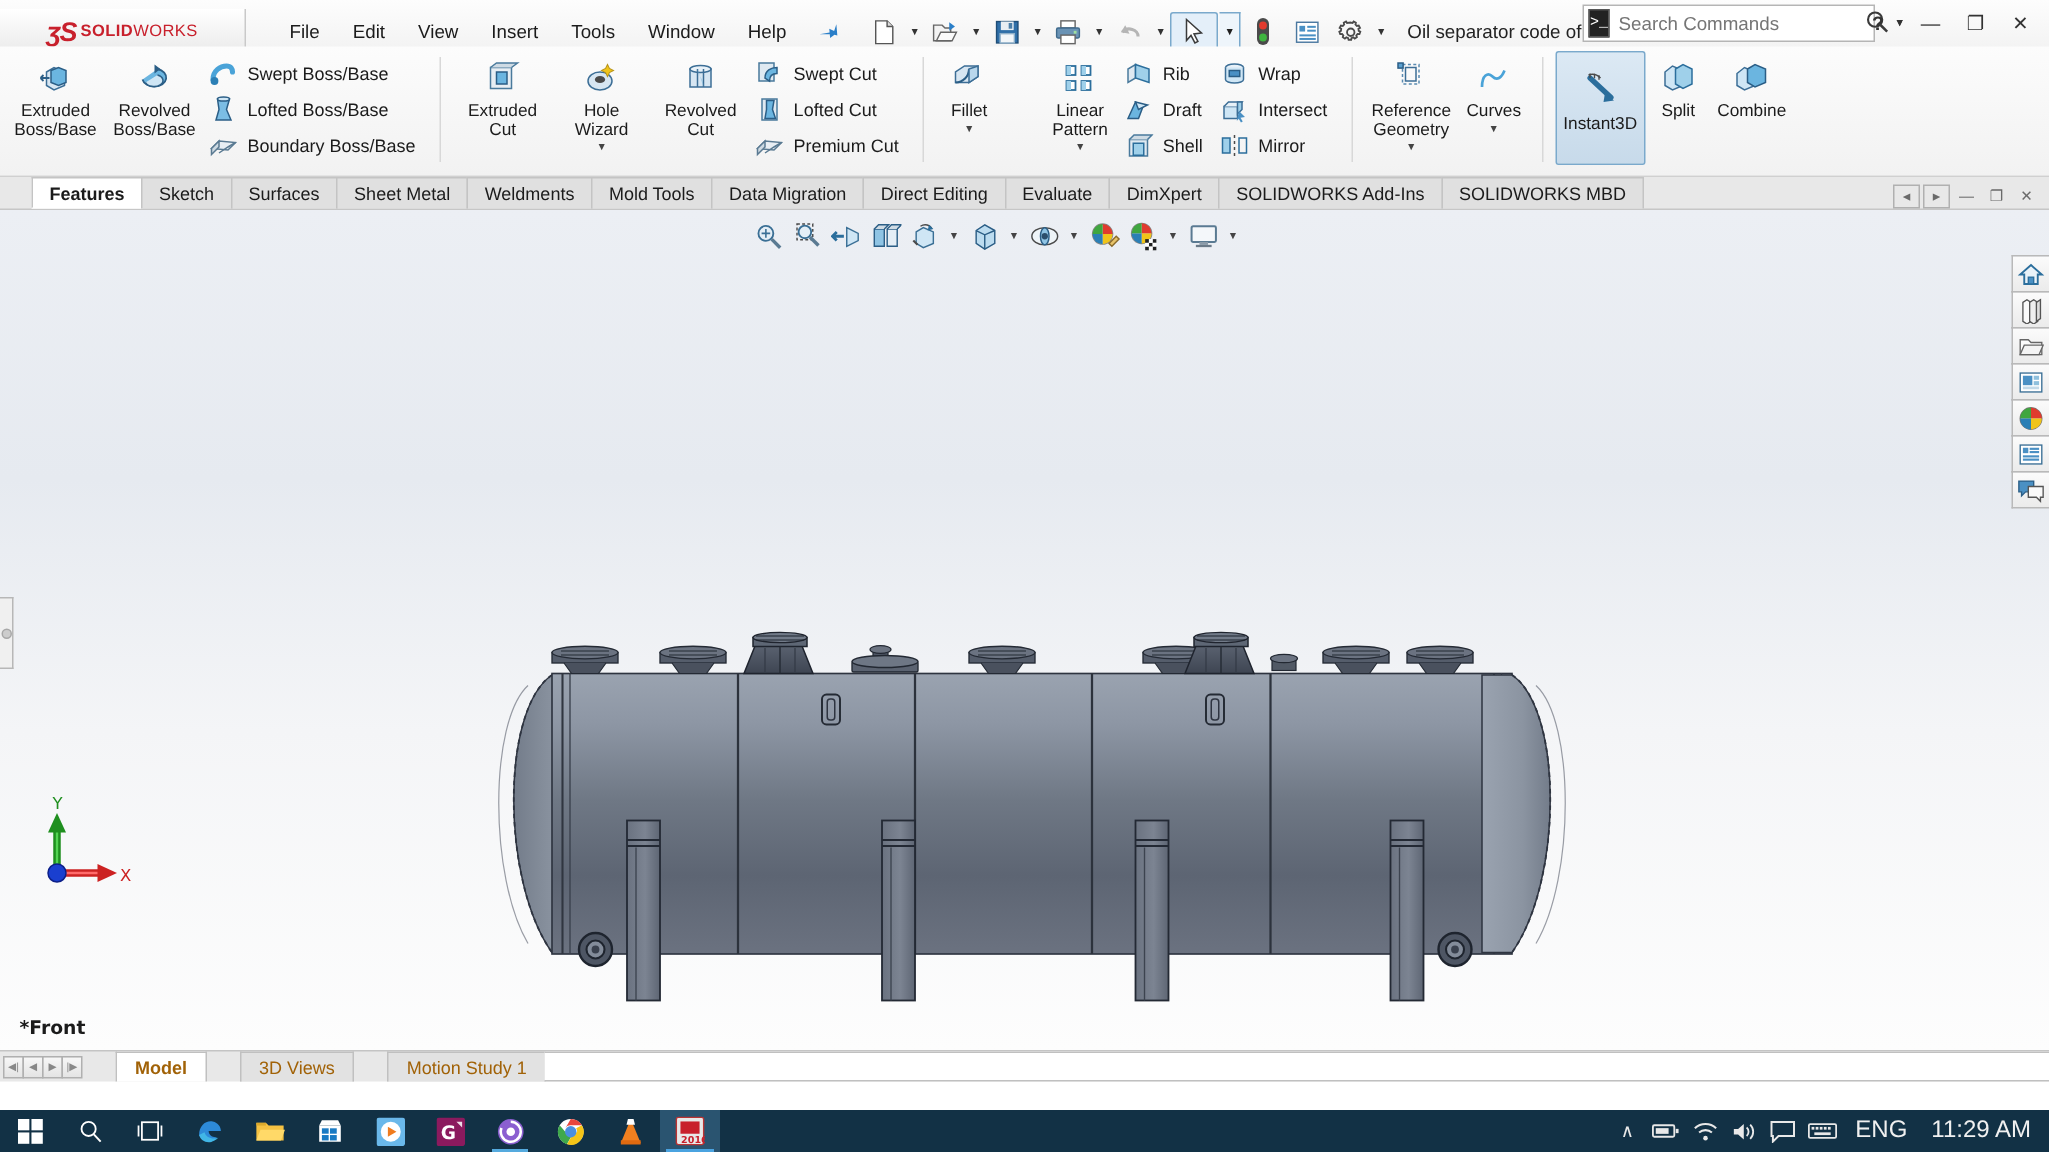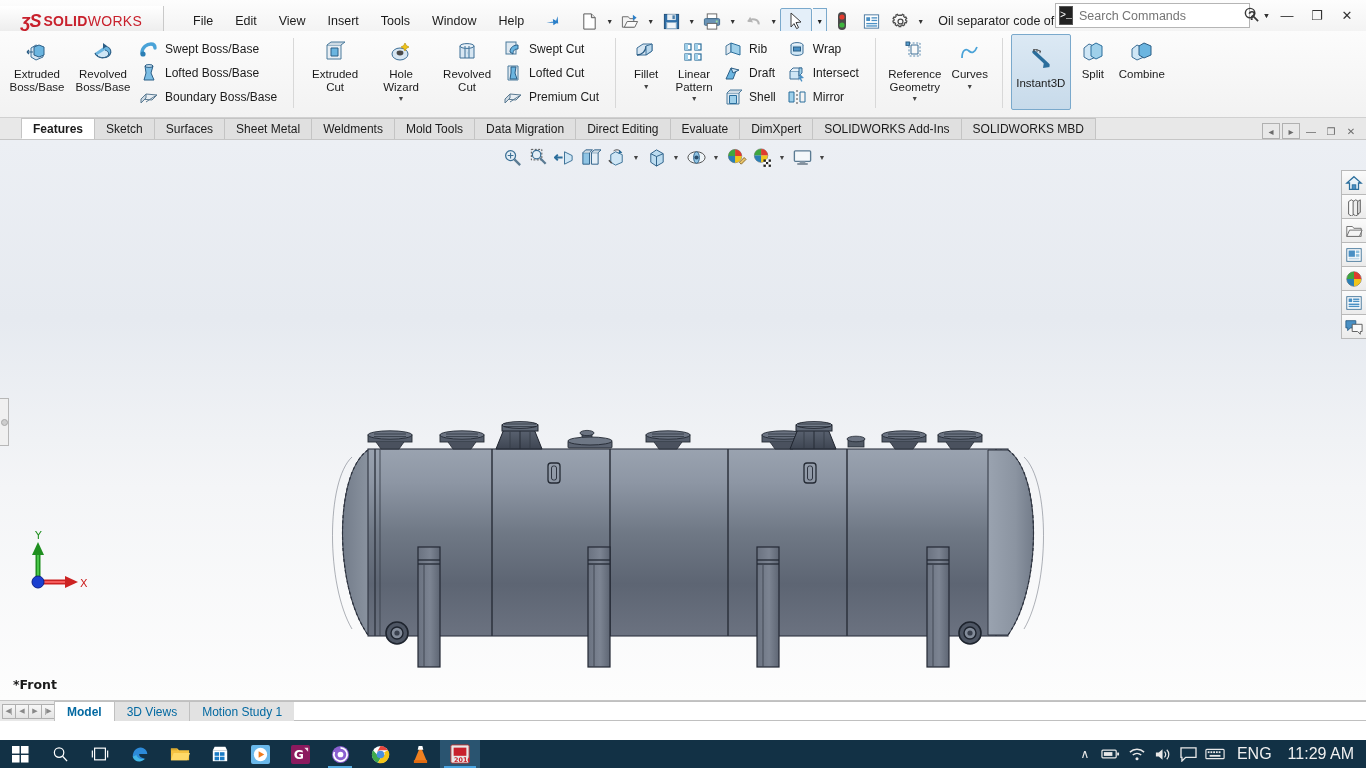--- a/index.html
+++ b/index.html
@@ -24,21 +24,21 @@
     width:164px; height:31px;
     background: linear-gradient(#ffffff,#e9e9e9);
     border-right:1px solid #c9c9c9;
     display:flex; align-items:center; justify-content:center;
     position:relative;
   }
   .logo-ds {
     font-weight:bold; font-size:18px; color:#c8202c;
     font-style:italic; letter-spacing:-1px; margin-right:3px;
   }
-  .logo-sw { font-size:14px; font-weight:bold; color:#c8202c; letter-spacing:.3px; }
+  .logo-sw { font-size:11px; font-weight:bold; color:#c8202c; letter-spacing:.3px; }
   .logo-sw .lite { font-weight:normal; }
 
   .menubar { display:flex; align-items:center; margin-left:18px; }
   .menu-item {
     padding:4px 11px; font-size:12.5px; color:#1b1b1b; cursor:default;
     border-radius:2px;
   }
   .pin-icon { margin-left:10px; color:#2a7fc9; font-size:14px; transform:rotate(40deg); }
 
   .qat { display:flex; align-items:center; margin-left:16px; gap:1px; }
@@ -175,21 +175,21 @@
   }
   .navbtns { display:flex; align-items:center; padding-left:2px; gap:0; }
   .navbtn {
     width:14px;height:15px;border:1px solid #b0b0b0;background:linear-gradient(#f7f7f7,#e4e4e4);
     display:flex;align-items:center;justify-content:center;font-size:7px;color:#888;cursor:default;
     margin-right:-1px;
   }
   .btab {
     height:20px; padding:0 12px; display:flex; align-items:center; font-size:12px;
     border:1px solid #c0c0c0; border-bottom:none; background:#e2e2e2; margin-right:-1px;
-    cursor:default; color:#0369a1;
+    cursor:default; color:#a16207;margin-left:23px;
   }
   .btab.active { background:#fff; font-weight:bold; }
   .btab-fill { flex:1; height:20px; border-bottom:1px solid #c0c0c0; background:#fff; border-top:1px solid #c0c0c0; }
 
   .statusbar {
     position:absolute; left:0; top:721px; width:1366px; height:19px;
     background:#f0f0f0; border-top:1px solid #cfcfcf;
     display:flex; align-items:center; font-size:12px; color:#1b1b1b;
   }
   .sb-left { padding-left:4px; }
@@ -471,21 +471,21 @@
         <span class="icon">
           <svg width="26" height="26" viewBox="0 0 26 26">
               <path d="M4 16V9l6-4h9v7l-6 4z" fill="#d7e6f2" stroke="#3c6e96"></path>
               <path d="M4 16c5 0 9-4 9-9" fill="none" stroke="#2b5e86" stroke-width="1.4"></path>
               <path d="M13 7l6-2v7l-6 4z" fill="#b9d7ec" stroke="#3c6e96"></path>
             </svg>
         </span>
         <span class="lbl">Fillet</span>
         <span class="drop">▼</span>
       </div>
-      <div class="big-btn" style="width:52px;">
+      <div class="big-btn" style="width:52px;margin-left:26px;">
         <span class="icon">
           <svg width="26" height="26" viewBox="0 0 26 26">
               <g fill="#fff" stroke="#2b6e9c" stroke-width="1.2">
                 <rect x="4" y="5" width="6" height="6"></rect>
                 <rect x="14" y="5" width="6" height="6"></rect>
                 <rect x="4" y="15" width="6" height="6"></rect>
                 <rect x="14" y="15" width="6" height="6"></rect>
               </g>
               <rect x="4" y="5" width="3" height="6" fill="#9fd0ea"></rect>
               <rect x="14" y="5" width="3" height="6" fill="#9fd0ea"></rect>

